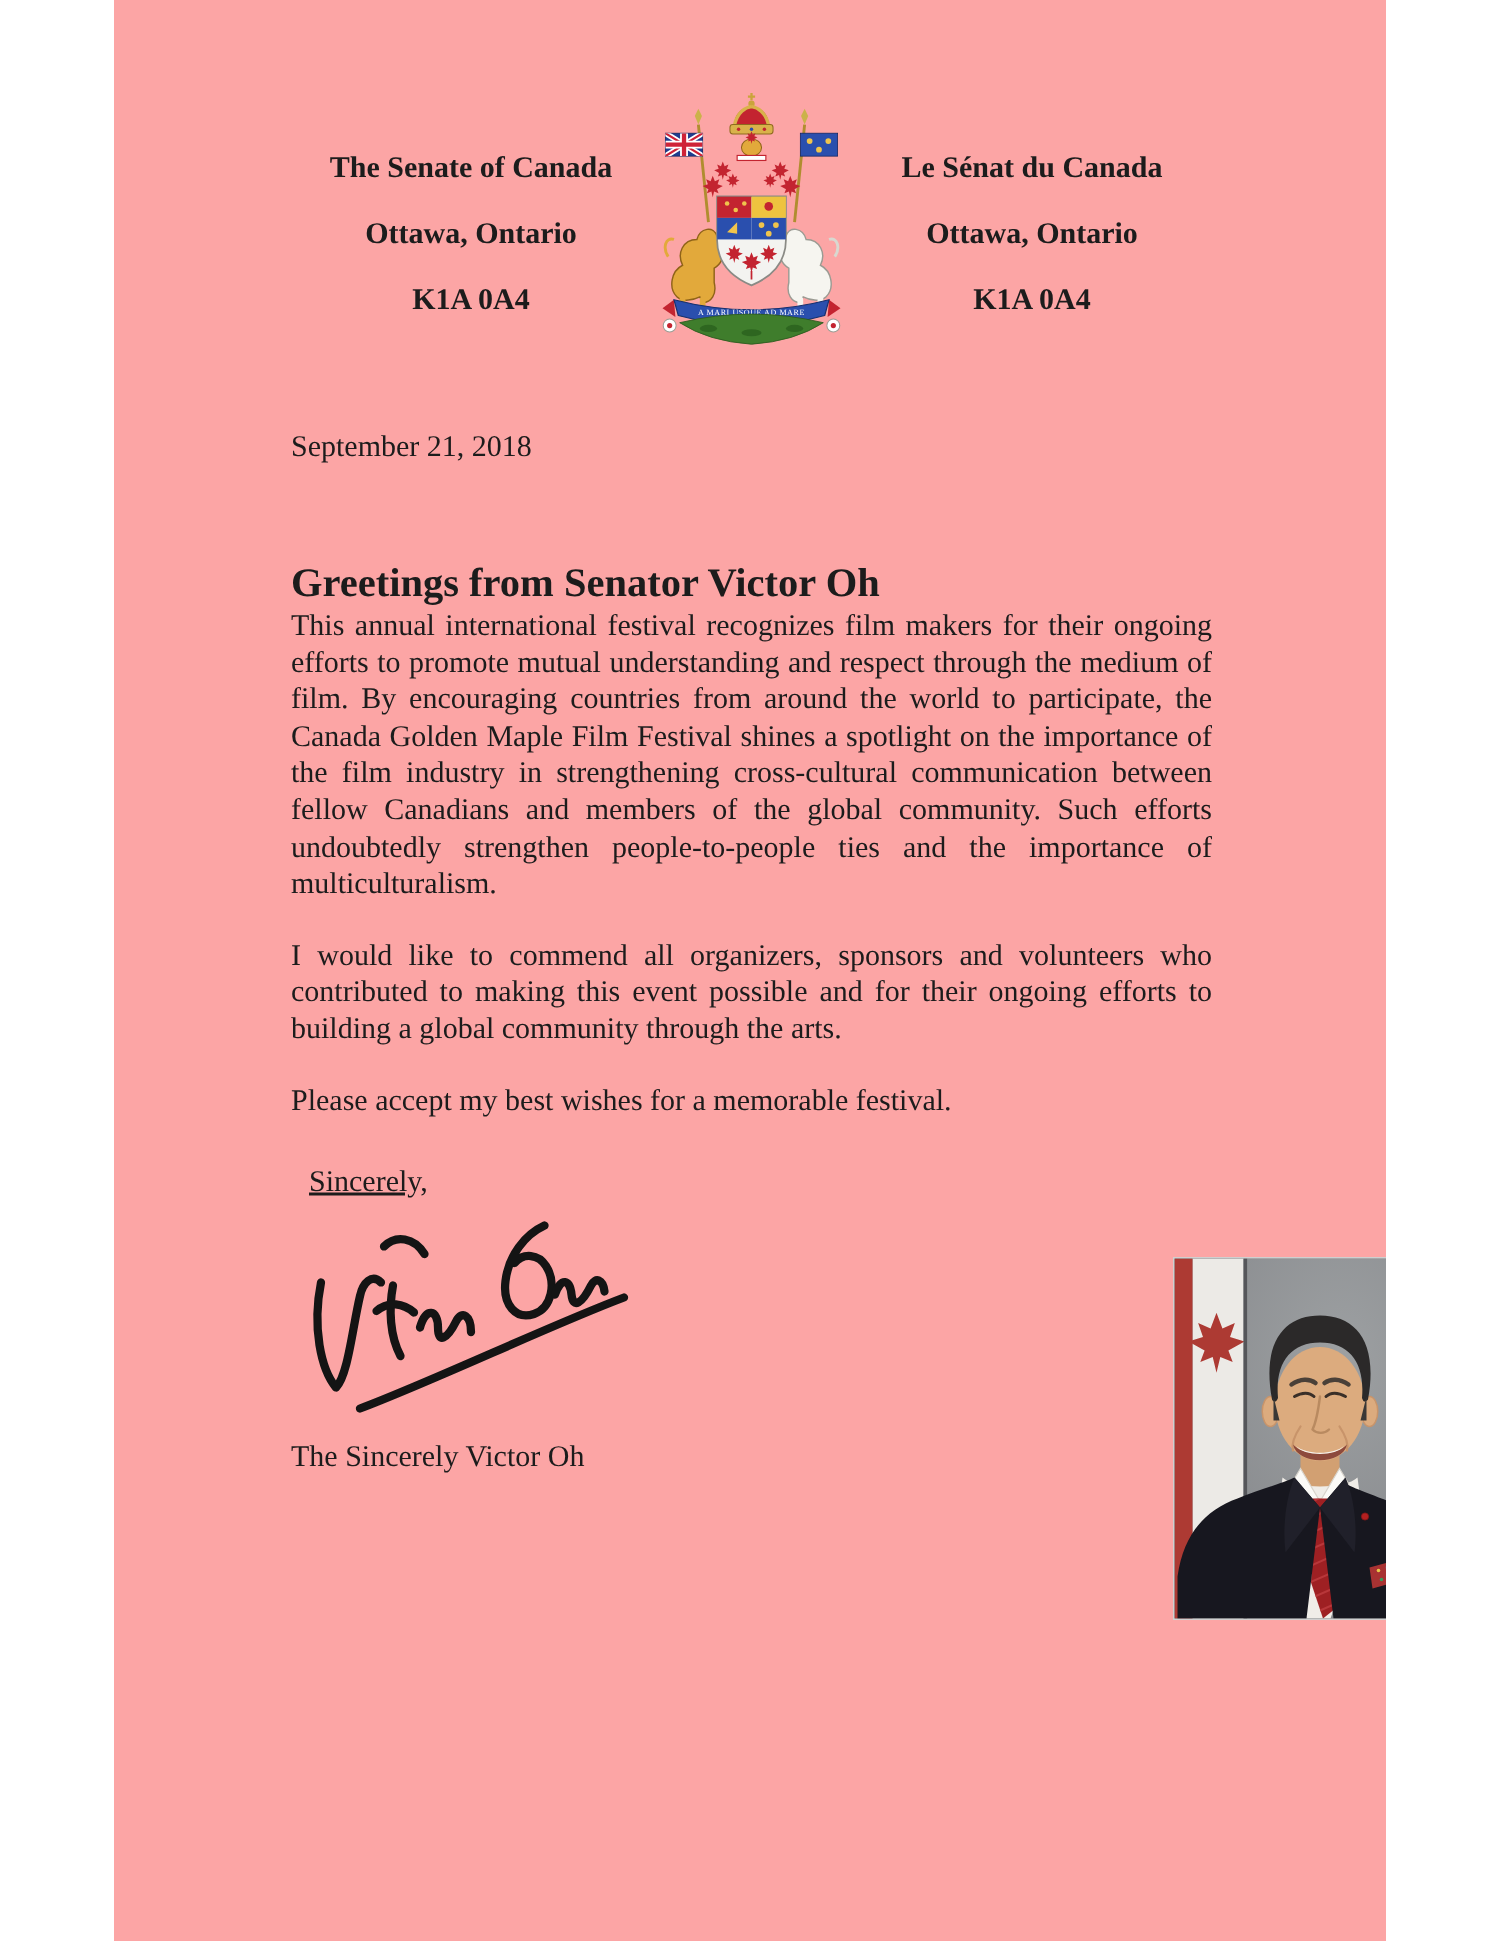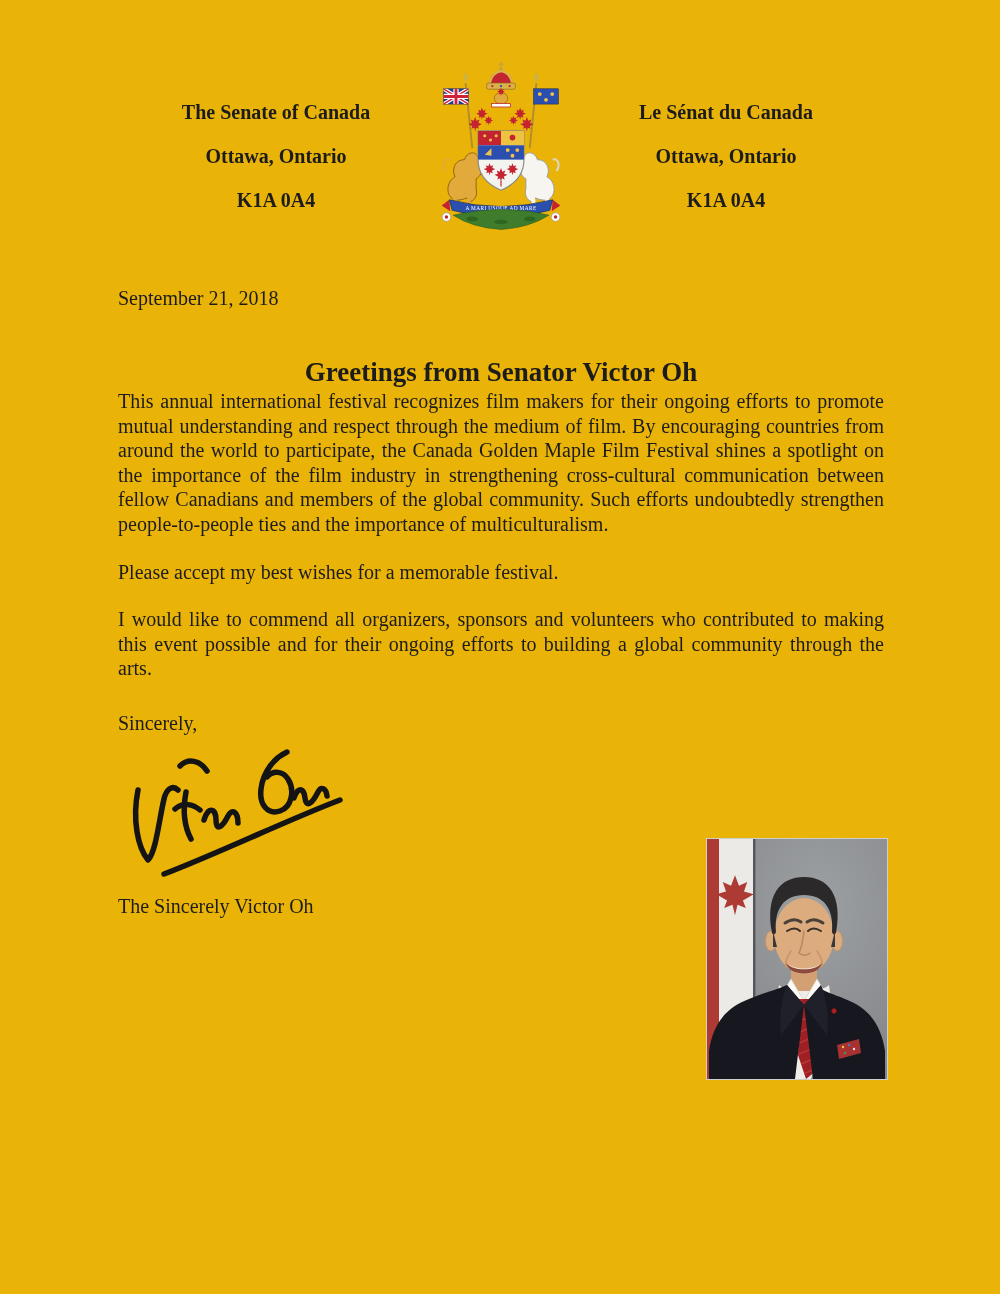--- a/index.html
+++ b/index.html
@@ -1,39 +1,39 @@
 <!DOCTYPE html>
 <html><head>
 <meta charset="utf-8">
 <style>
   html,body { margin:0; padding:0; background:#ffffff; }
   .page {
-    position:relative; width:1000px; height:1294px; margin:0 auto;
-    background:#eab308; color:#1c1c1c; overflow:hidden;
+    position:relative; width:848px; height:1294px; margin:0 auto;
+    background:#fca5a5; color:#1c1c1c; overflow:hidden;
     font-family:"Liberation Serif","DejaVu Serif",serif;
   }
   .content { padding:0 116px 0 118px; }
 
   
   .letterhead { display:flex; align-items:flex-start; padding-top:58px; }
   .lh-col { flex:1 1 0; text-align:center; padding-top:44px; font-weight:bold; font-size:20px; }
   .lh-col p { margin:0 0 24px 0; line-height:20px; }
   .crest-wrap { flex:0 0 134px; width:134px; }
   .crest-wrap svg { display:block; }
 
   
   .date-row { text-align:left; font-size:20px; margin-top:42px; line-height:25px; }
-  .title { text-align:center; font-weight:bold; font-size:27px; margin-top:44px; line-height:34px;font-family:Liberation Serif, serif; }
+  .title { font-weight:bold; font-size:27px; margin-top:60px; line-height:34px;font-family:Liberation Serif, serif; }
 
   
   .body p { font-size:20px; line-height:1.23; text-align:justify; margin:0 0 23px 0; }
   .body p.first { margin-top:35px; }
   sup.ord { font-size:12px; vertical-align:super; line-height:0; }
 
-  .closing { font-size:20px; margin:30px 0 0 0; line-height:25px; }
+  .closing { font-size:20px; margin:30px 0 0 12px; line-height:25px;text-decoration:underline; }
   .signature-block svg { display:block; margin:10px 0 0 4px; }
   .signer { font-size:20px; margin-top:8px; }
   .signer p { margin:0 0 13px 0; line-height:24px; }
 
   
   .photo {
     position:absolute; left:706px; top:838px; width:180px; height:240px;
     border:1px solid #cfcfcf; box-sizing:content-box; background:#8a8a8d;
   }
   .photo svg { display:block; }
@@ -177,22 +177,22 @@
         <p>K1A 0A4</p>
       </div>
     </div>
 
     <div class="date-row">September 21, 2018</div>
 
     <div class="title">Greetings from Senator Victor Oh</div>
 
     <div class="body">
       <p>This annual international festival recognizes film makers for their ongoing efforts to promote mutual understanding and respect through the medium of film. By encouraging countries from around the world to participate, the Canada Golden Maple Film Festival shines a spotlight on the importance of the film industry in strengthening cross-cultural communication between fellow Canadians and members of the global community. Such efforts undoubtedly strengthen people-to-people ties and the importance of multiculturalism.</p>
+      <p>I would like to commend all organizers, sponsors and volunteers who contributed to making this event possible and for their ongoing efforts to building a global community through the arts.</p>
       <p>Please accept my best wishes for a memorable festival.</p>
-      <p>I would like to commend all organizers, sponsors and volunteers who contributed to making this event possible and for their ongoing efforts to building a global community through the arts.</p>
     </div>
 
     <div class="closing">Sincerely,</div>
 
     <div class="signature-block">
       <svg viewBox="0 0 240 140" width="240" height="140" xmlns="http://www.w3.org/2000/svg">
         <g fill="none" stroke="#141414" stroke-width="5.5" stroke-linecap="round" stroke-linejoin="round">
           <path d="M16,44 C10,74 16,102 26,114 C34,106 37,74 42,53 C44,44 50,38 56,44"></path>
           <path d="M58,20 C66,12 78,14 85,25"></path>
           <path d="M64,46 C61,62 62,80 69,93"></path>

